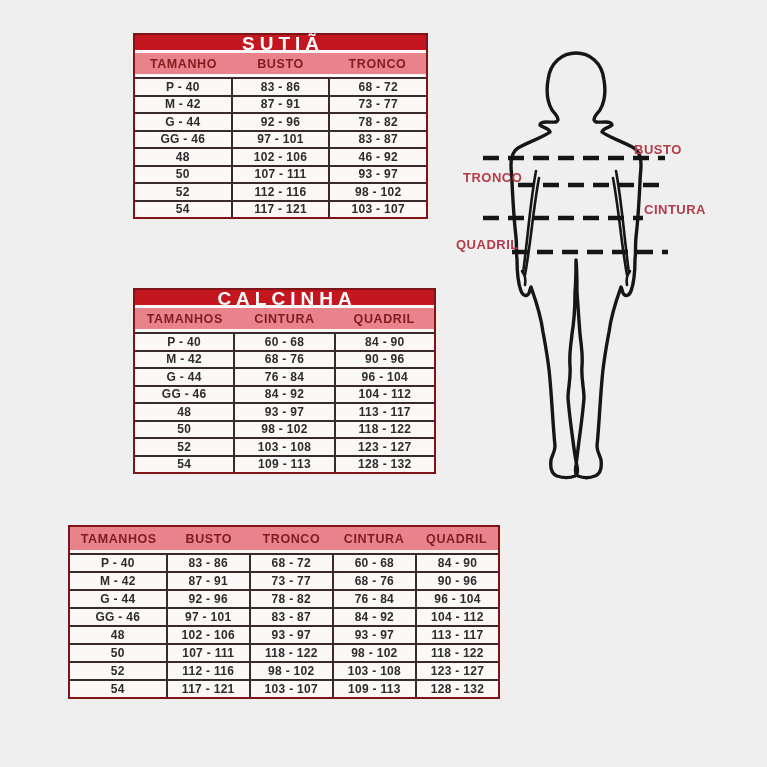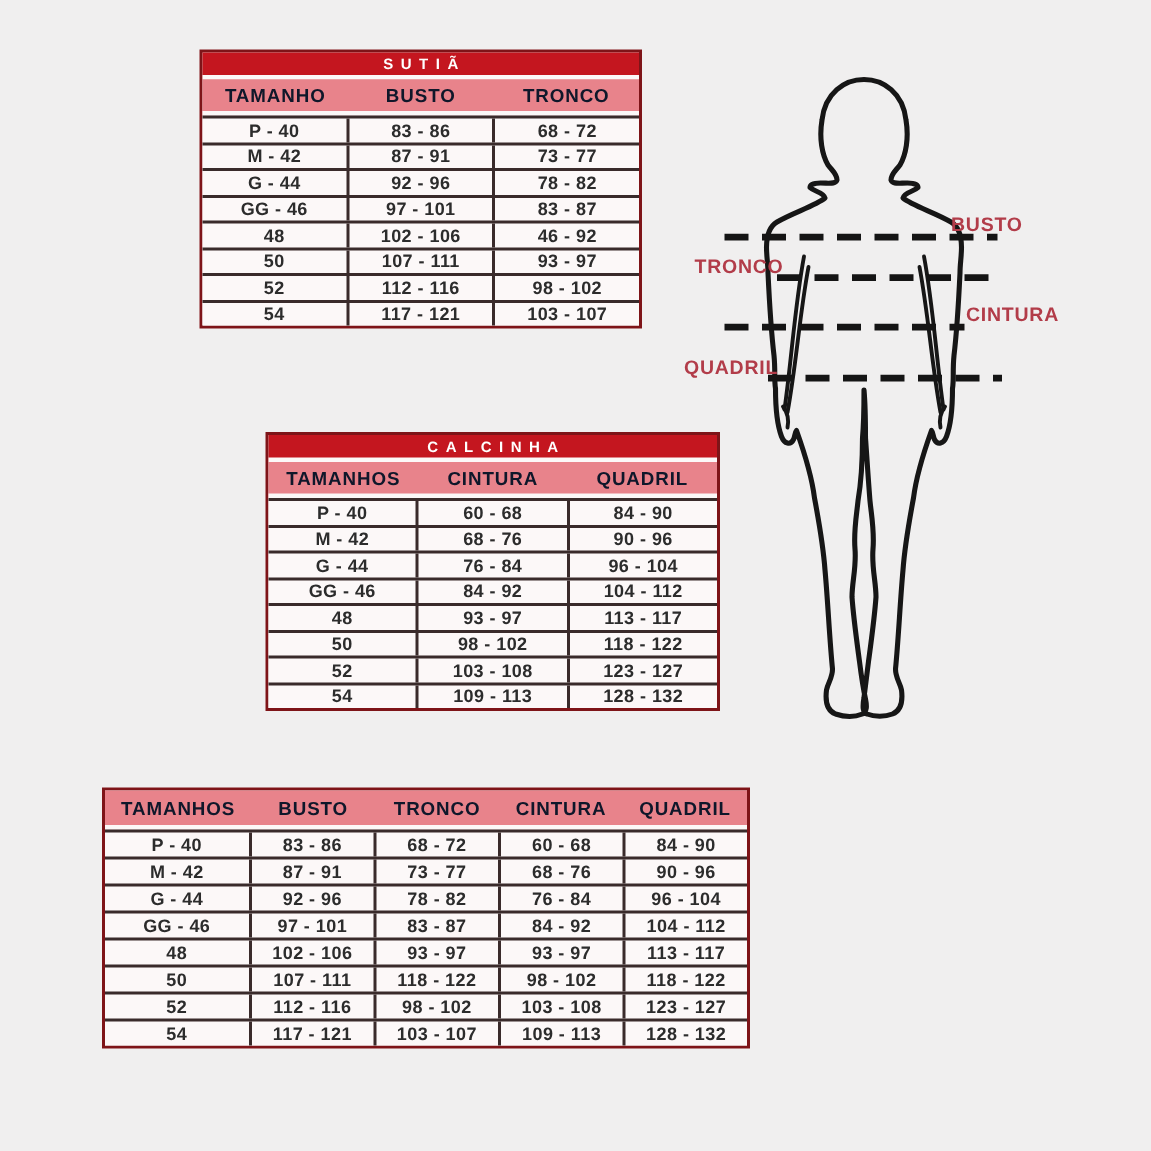--- a/index.html
+++ b/index.html
@@ -10,45 +10,45 @@
     font-family:"Liberation Sans", sans-serif;
     overflow:hidden;
   }
 
   .size-table {
     position:absolute;
     border:2px solid #7e1418;
     background:#fcf8f8;
   }
   .t-sutia    { left:133px; top:33px;  width:295px; --row-h:17.5px; --title-h:18px; --head-h:24px; }
-  .t-calcinha { left:133px; top:288px; width:303px;margin-left:44px; --row-h:17.5px; --title-h:18px; --head-h:24px; }
+  .t-calcinha { left:133px; top:288px; width:303px; --row-h:17.5px; --title-h:18px; --head-h:24px; }
   .t-body     { left:68px;  top:525px; width:432px; --row-h:18px;   --title-h:20px; --head-h:26px; }
 
   .title-bar {
     height:var(--title-h);
     line-height:var(--title-h);
     background:#c4161f;
     color:#ffffff;
     font-weight:bold;
-    font-size:10px;
+    font-size:19px;
     text-align:center;
     letter-spacing:5px;
     padding-left:5px;
     border-bottom:3px solid #fcf8f8;
   }
   .header-row {
     display:flex;
     height:var(--head-h);
     background:#e8838b;
     border-bottom:3px solid #fcf8f8;
   }
   .hcell {
     flex:1;
     display:flex; align-items:center; justify-content:center;
-    color:#0f172a;
+    color:#7f1d1d;
     font-weight:bold;
     font-size:12.5px;
     letter-spacing:0.6px;
   }
   .data-row {
     display:flex;
     height:var(--row-h);
     border-top:2px solid #3a2b2b;
     background:#fcf8f8;
   }

